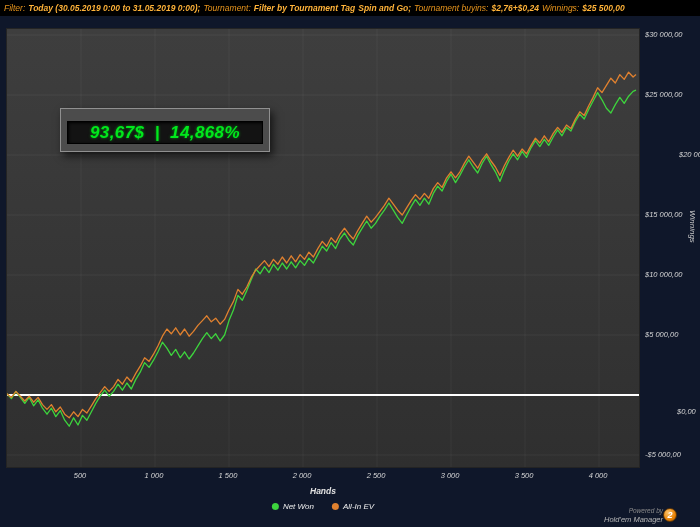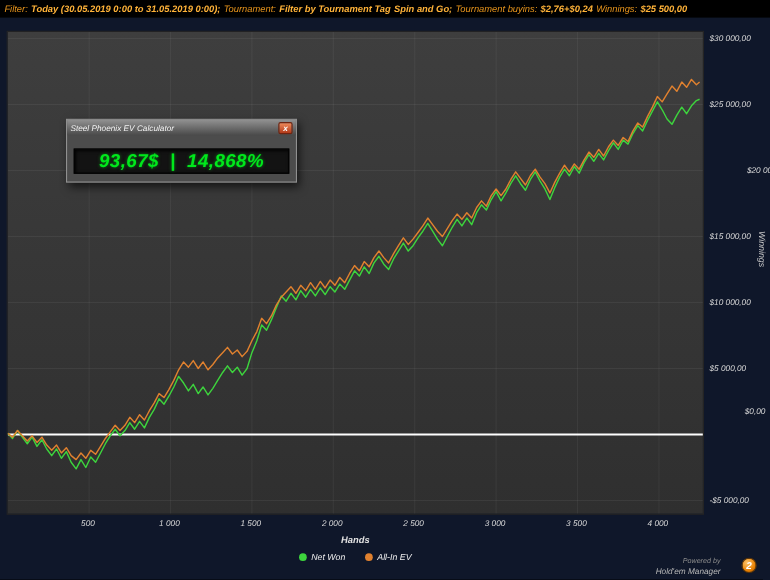--- a/index.html
+++ b/index.html
@@ -22,21 +22,21 @@
   .winnings-label{position:absolute;left:688px;top:210px;writing-mode:vertical-rl;
                   color:#c8c8c8;font-size:8px;}
   .hands-label{position:absolute;top:486px;left:323px;transform:translateX(-50%);
                font-size:8.5px;font-weight:bold;color:#e2e2e2;}
   
   .legend{position:absolute;top:502px;left:323px;transform:translateX(-50%);
           display:flex;gap:18px;align-items:center;font-size:8px;color:#ededed;}
   .legend .item{display:flex;align-items:center;}
   .legend .dot{width:7px;height:7px;border-radius:50%;display:inline-block;margin-right:4px;}
   
-  .footer{position:absolute;right:12px;bottom:3px;display:flex;align-items:flex-start;gap:19px;}
+  .footer{position:absolute;right:23px;bottom:3px;display:flex;align-items:center;gap:0;}
   .footer .lines{text-align:right;line-height:1.25;}
   .powered{font-size:6.5px;color:#8a8a8a;}
   .brand{font-size:7.5px;color:#b8b8b8;}
   .badge{width:14px;height:14px;border-radius:50%;color:#fff;font-size:9px;font-weight:bold;
          display:flex;align-items:center;justify-content:center;
          background:radial-gradient(circle at 35% 30%,#ffc469,#e67e00 65%,#94520a);
          border:1px solid #5d3608;box-sizing:border-box;}
   
   .calc{position:absolute;left:60px;top:108px;width:208px;background:#4c4c4c;
         border:1px solid #909090;box-shadow:3px 4px 8px rgba(0,0,0,.65);}
@@ -90,21 +90,21 @@
       </svg>
   </div>
 
   <div id="y-axis" class="y-axis">
       <div style="top: 29.5px;">$30 000,00</div>
       <div style="top: 89.5px;">$25 000,00</div>
       <div style="top: 149.5px; padding-left: 34px;">$20 000,00</div>
       <div style="top: 209.5px;">$15 000,00</div>
       <div style="top: 269.5px;">$10 000,00</div>
       <div style="top: 329.5px;">$5 000,00</div>
-      <div style="top: 369px; padding-left: 32px;">$0,00</div>
+      <div style="top: 407px; padding-left: 32px;">$0,00</div>
       <div style="top: 449.5px;">-$5 000,00</div>
     </div>
   <div id="x-axis" class="x-axis">
       <div style="left: 80.0047px;">500</div>
       <div style="left: 154.009px;">1 000</div>
       <div style="left: 228.014px;">1 500</div>
       <div style="left: 302.019px; text-align: center;">2 000</div>
       <div style="left: 376.023px;">2 500</div>
       <div style="left: 450.028px;">3 000</div>
       <div style="left: 524.033px;">3 500</div>
@@ -127,22 +127,18 @@
 
   <div class="footer">
     <span class="lines">
       <div class="powered">Powered by</div>
       <div class="brand">Hold'em Manager</div>
     </span>
     <span class="badge">2</span>
   </div>
 
   <div class="calc">
-    <div class="calc-title">
-      <span>Steel Phoenix EV Calculator</span>
-      <span class="calc-close">x</span>
-    </div>
     <div class="calc-body">
       <div class="calc-result">93,67$  |  14,868%</div>
     </div>
   </div>
 
 </div>
 
 </body></html>

